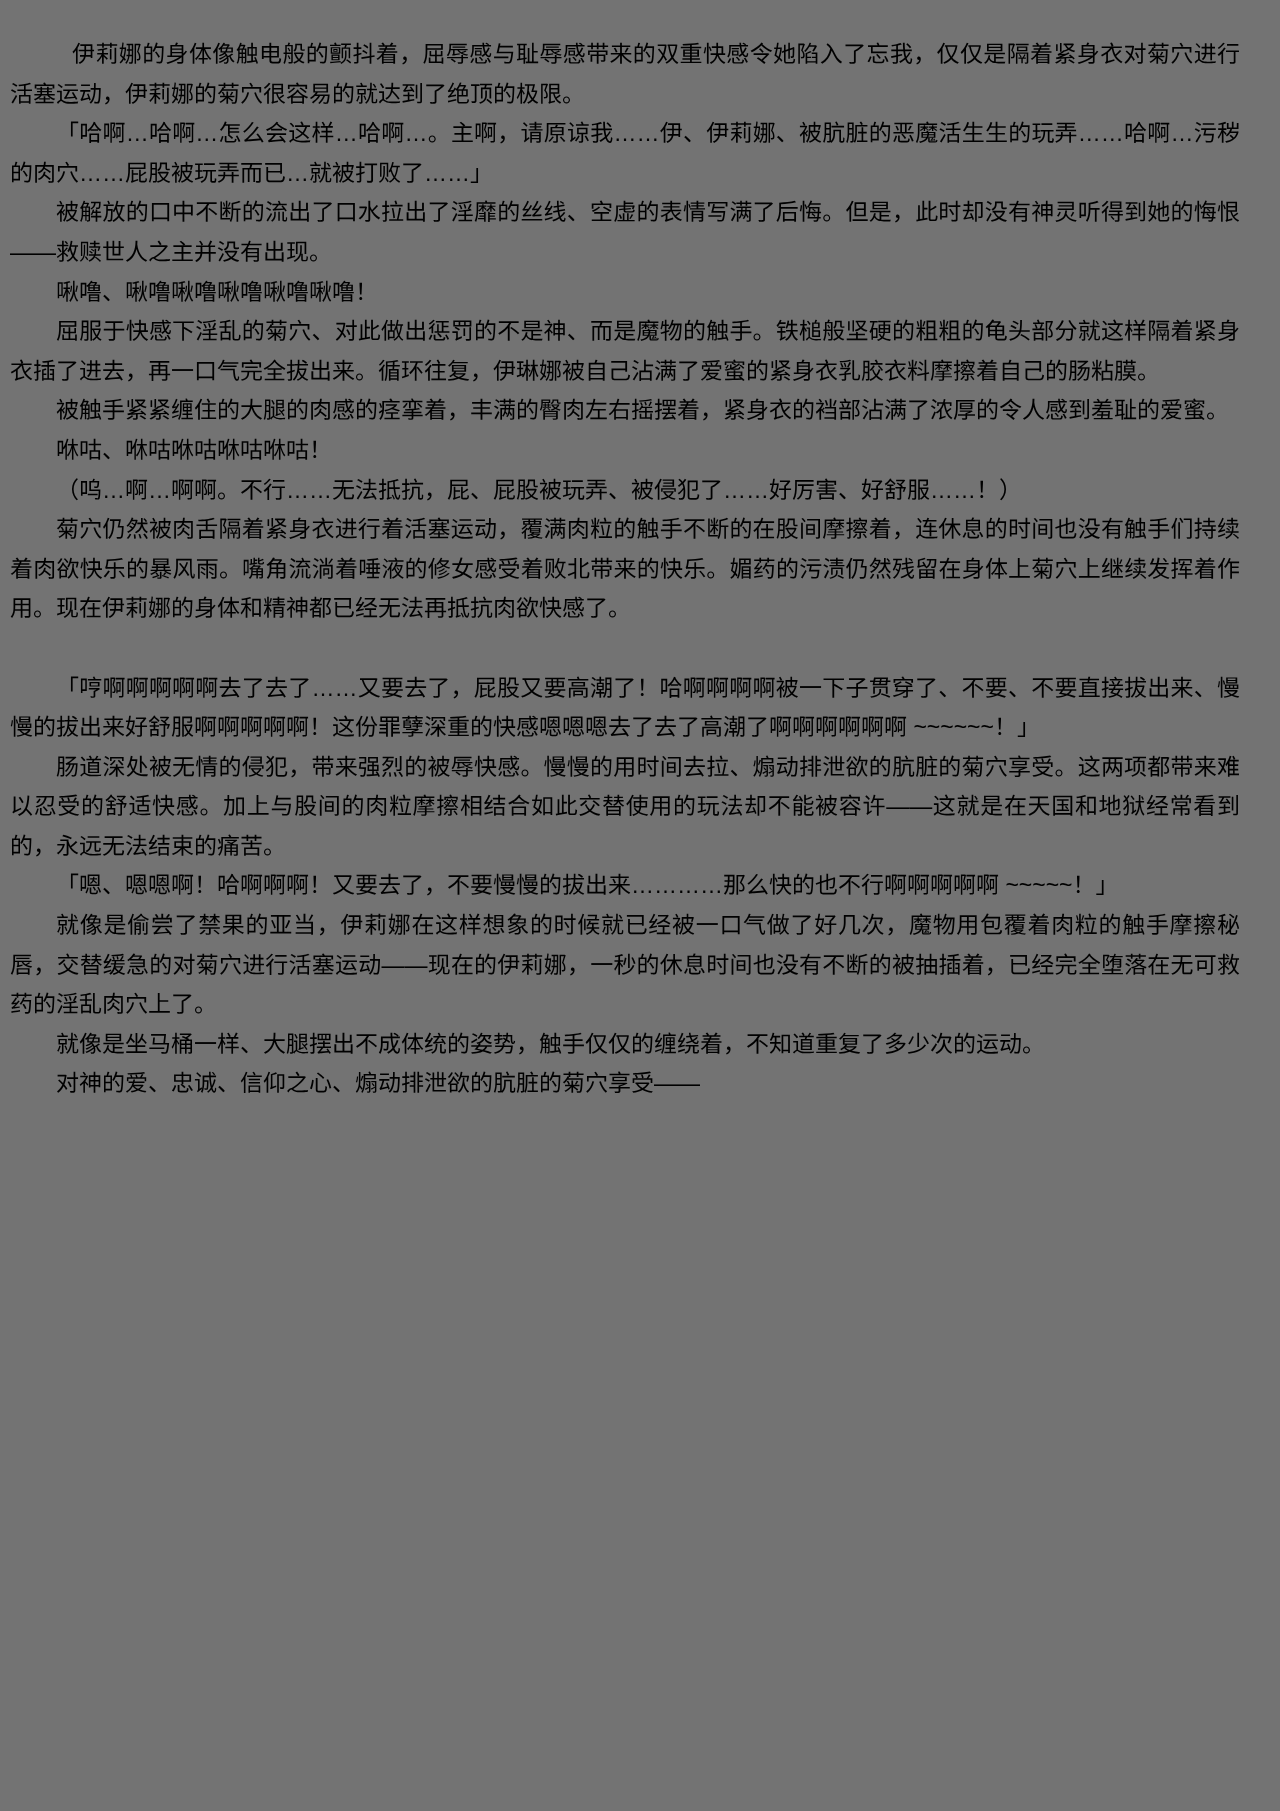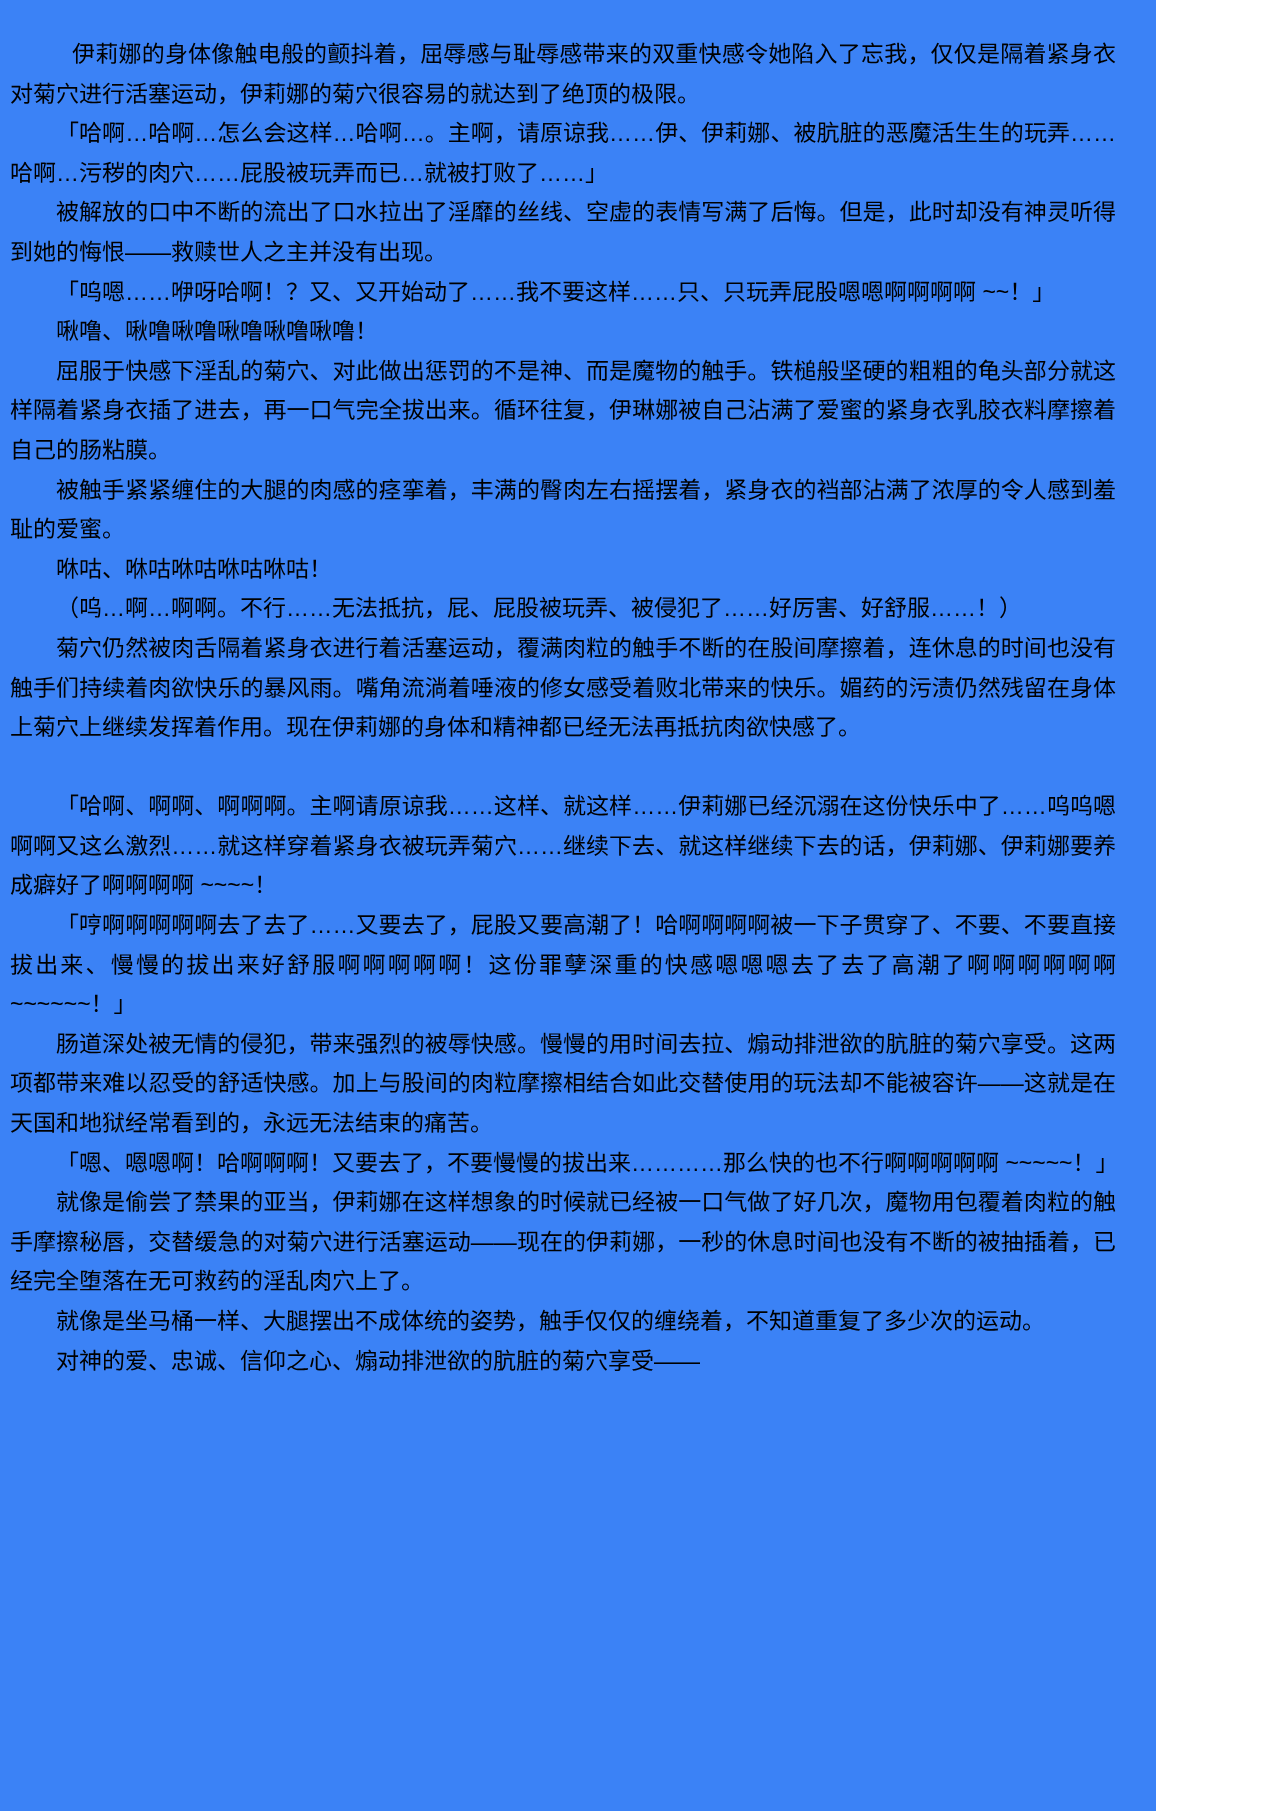--- a/index.html
+++ b/index.html
@@ -8,23 +8,23 @@
     background: #ffffff;
   }
   body {
     width: 1280px;
     min-height: 1811px;
     font-family: "Liberation Sans", sans-serif;
     color: #000000;
   }
   .page {
     box-sizing: border-box;
-    width: 1156px;
+    width: 1280px;
     min-height: 1811px;
-    background: #3b82f6;
+    background: #737373;
   }
   .doc {
     box-sizing: border-box;
     padding: 35px 40px 0 10px;
     font-size: 23px;
     line-height: 39.6px;
     text-align: justify;
     letter-spacing: 0;
   }
   .doc p {
@@ -40,29 +40,27 @@
   }
 </style>
 </head>
 <body>
 
 <div class="page">
   <article class="doc">
       <p class="para first-para">伊莉娜的身体像触电般的颤抖着，屈辱感与耻辱感带来的双重快感令她陷入了忘我，仅仅是隔着紧身衣对菊穴进行活塞运动，伊莉娜的菊穴很容易的就达到了绝顶的极限。</p>
       <p class="para">「哈啊…哈啊…怎么会这样…哈啊…。主啊，请原谅我……伊、伊莉娜、被肮脏的恶魔活生生的玩弄……哈啊…污秽的肉穴……屁股被玩弄而已…就被打败了……」</p>
       <p class="para">被解放的口中不断的流出了口水拉出了淫靡的丝线、空虚的表情写满了后悔。但是，此时却没有神灵听得到她的悔恨——救赎世人之主并没有出现。</p>
-      <p class="para">「呜嗯……咿呀哈啊！？又、又开始动了……我不要这样……只、只玩弄屁股嗯嗯啊啊啊啊 ~~！」</p>
       <p class="para">啾噜、啾噜啾噜啾噜啾噜啾噜！</p>
       <p class="para">屈服于快感下淫乱的菊穴、对此做出惩罚的不是神、而是魔物的触手。铁槌般坚硬的粗粗的龟头部分就这样隔着紧身衣插了进去，再一口气完全拔出来。循环往复，伊琳娜被自己沾满了爱蜜的紧身衣乳胶衣料摩擦着自己的肠粘膜。</p>
       <p class="para">被触手紧紧缠住的大腿的肉感的痉挛着，丰满的臀肉左右摇摆着，紧身衣的裆部沾满了浓厚的令人感到羞耻的爱蜜。</p>
       <p class="para">咻咕、咻咕咻咕咻咕咻咕！</p>
       <p class="para">（呜…啊…啊啊。不行……无法抵抗，屁、屁股被玩弄、被侵犯了……好厉害、好舒服……！）</p>
       <p class="para">菊穴仍然被肉舌隔着紧身衣进行着活塞运动，覆满肉粒的触手不断的在股间摩擦着，连休息的时间也没有触手们持续着肉欲快乐的暴风雨。嘴角流淌着唾液的修女感受着败北带来的快乐。媚药的污渍仍然残留在身体上菊穴上继续发挥着作用。现在伊莉娜的身体和精神都已经无法再抵抗肉欲快感了。</p>
       <p class="spacer"></p>
-      <p class="para">「哈啊、啊啊、啊啊啊。主啊请原谅我……这样、就这样……伊莉娜已经沉溺在这份快乐中了……呜呜嗯啊啊又这么激烈……就这样穿着紧身衣被玩弄菊穴……继续下去、就这样继续下去的话，伊莉娜、伊莉娜要养成癖好了啊啊啊啊 ~~~~！</p>
       <p class="para">「哼啊啊啊啊啊去了去了……又要去了，屁股又要高潮了！哈啊啊啊啊被一下子贯穿了、不要、不要直接拔出来、慢慢的拔出来好舒服啊啊啊啊啊！这份罪孽深重的快感嗯嗯嗯去了去了高潮了啊啊啊啊啊啊 ~~~~~~！」</p>
       <p class="para">肠道深处被无情的侵犯，带来强烈的被辱快感。慢慢的用时间去拉、煽动排泄欲的肮脏的菊穴享受。这两项都带来难以忍受的舒适快感。加上与股间的肉粒摩擦相结合如此交替使用的玩法却不能被容许——这就是在天国和地狱经常看到的，永远无法结束的痛苦。</p>
       <p class="para">「嗯、嗯嗯啊！哈啊啊啊！又要去了，不要慢慢的拔出来…………那么快的也不行啊啊啊啊啊 ~~~~~！」</p>
       <p class="para">就像是偷尝了禁果的亚当，伊莉娜在这样想象的时候就已经被一口气做了好几次，魔物用包覆着肉粒的触手摩擦秘唇，交替缓急的对菊穴进行活塞运动——现在的伊莉娜，一秒的休息时间也没有不断的被抽插着，已经完全堕落在无可救药的淫乱肉穴上了。</p>
       <p class="para">就像是坐马桶一样、大腿摆出不成体统的姿势，触手仅仅的缠绕着，不知道重复了多少次的运动。</p>
       <p class="para">对神的爱、忠诚、信仰之心、煽动排泄欲的肮脏的菊穴享受——</p>
     </article>
 </div>
 
 </body></html>

